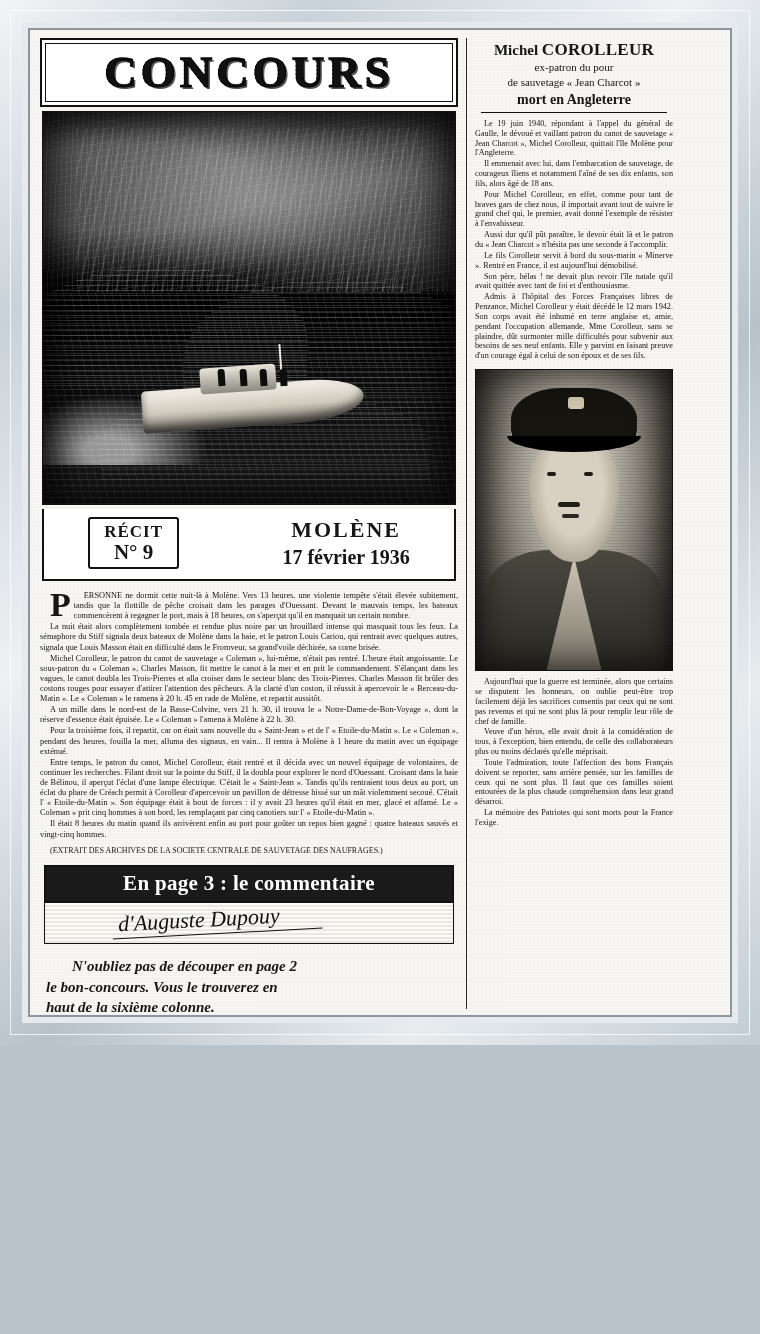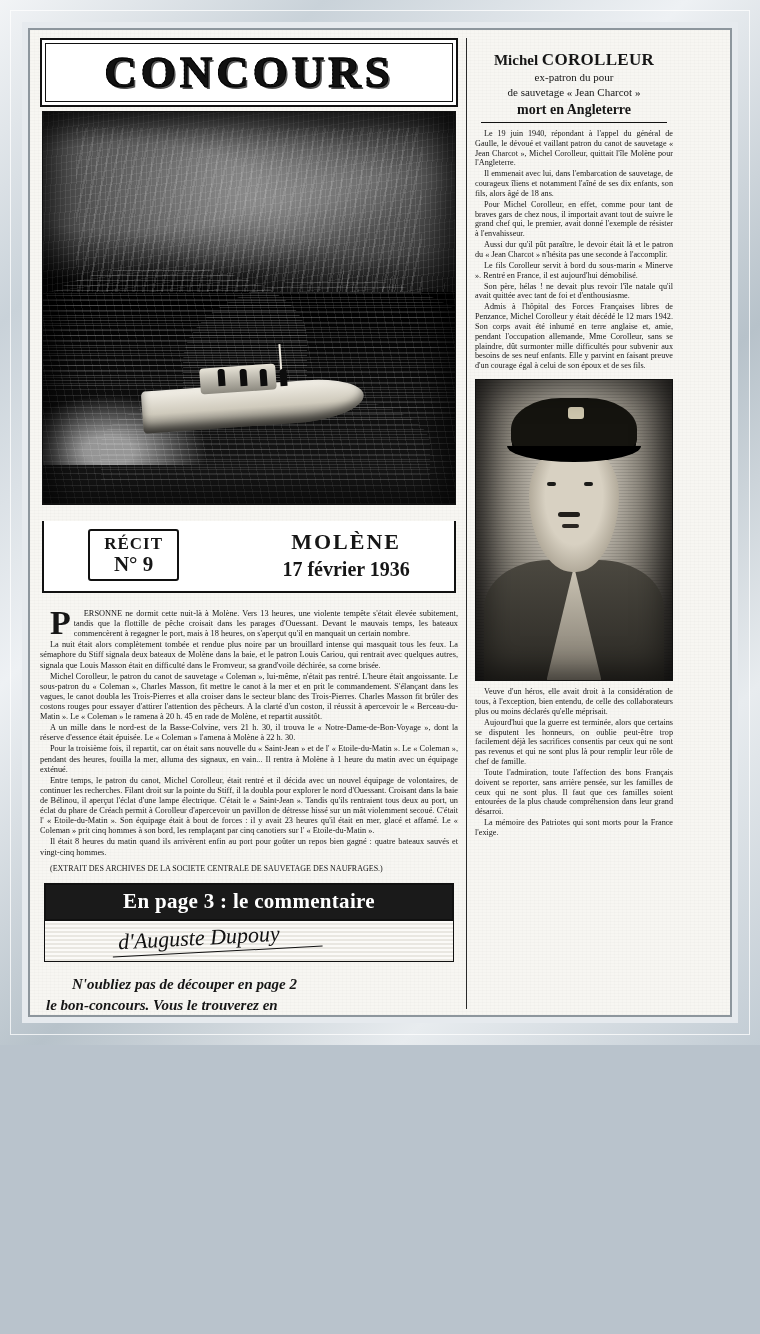--- a/index.html
+++ b/index.html
@@ -137,21 +137,21 @@
       repeating-linear-gradient(100deg,rgba(255,255,255,.18) 0 1px,rgba(0,0,0,0) 1px 6px);
     clip-path:polygon(0% 100%,12% 52%,26% 70%,38% 28%,52% 60%,68% 34%,82% 64%,100% 40%,100% 100%);
   }
   .vign{
     position:absolute;inset:0;box-shadow:inset 0 0 36px 10px rgba(0,0,0,.85);
   }
 
   
   .recit-band{
     display:flex;align-items:center;justify-content:space-around;gap:27px;
-    border:2px solid #111;border-top:none;margin:16px 2px;padding:8px 6px 10px 6px;
+    border:2px solid #111;border-top:none;margin:4px 2px;padding:8px 6px 10px 6px;
     background:#fff;
   }
   .recit-box{
     border:2px solid #111;border-radius:3px;padding:4px 14px;text-align:center;
     font-weight:bold;line-height:1.05;
   }
   .recit-box .l1{font-size:17px;letter-spacing:1px;}
   .recit-box .l2{font-size:21px;}
   .placedate{text-align:center;font-weight:bold;}
   .placedate .l1{font-size:22px;letter-spacing:2px;}
@@ -187,21 +187,21 @@
   .sig:after{
     content:"";position:absolute;left:-6px;bottom:-2px;width:210px;height:1px;background:#111;
   }
   .footnote{
     margin:12px 6px 0 6px;font-weight:bold;font-style:italic;font-size:15px;line-height:1.35;
   }
   .footnote .ind{display:block;text-indent:26px;}
 
   
   .rc-title{
-    text-align:center;font-weight:bold;font-size:15px;line-height:1.2;margin-top:12px;
+    text-align:center;font-weight:bold;font-size:15px;line-height:1.2;margin-top:2px;
   }
   .rc-title .big{font-size:17px;letter-spacing:.3px;}
   .rc-sub{text-align:center;font-size:11px;line-height:1.25;margin-top:1px;}
   .rc-sub2{text-align:center;font-weight:bold;font-size:14px;margin-top:2px;}
   .rule{border-top:1px solid #111;margin:4px 6px 6px 6px;}
   .rc-text{font-size:8.2px;line-height:1.2;text-align:justify;hyphens:auto;}
   .rc-text p{margin:0 0 1px 0;text-indent:9px;}
   .portrait{
     margin:8px 0 6px 0;height:300px;border:1px solid #111;position:relative;overflow:hidden;
     background:#55524c;
@@ -345,22 +345,22 @@
         <div class="p-eye r"></div>
         <div class="p-tash"></div>
         <div class="p-mouth"></div>
         <div class="p-cap"></div>
         <div class="p-peak"></div>
         <div class="p-badge"></div>
         <div class="p-vig"></div>
       </div>
 
       <div class="rc-text">
+        <p>Aujourd'hui que la guerre est terminée, alors que certains se disputent les honneurs, on oublie peut-être trop facilement déjà les sacrifices consentis par ceux qui ne sont pas revenus et qui ne sont plus là pour remplir leur rôle de chef de famille.</p>
         <p>Veuve d'un héros, elle avait droit à la considération de tous, à l'exception, bien entendu, de celle des collaborateurs plus ou moins déclarés qu'elle méprisait.</p>
-        <p>Aujourd'hui que la guerre est terminée, alors que certains se disputent les honneurs, on oublie peut-être trop facilement déjà les sacrifices consentis par ceux qui ne sont pas revenus et qui ne sont plus là pour remplir leur rôle de chef de famille.</p>
         <p>Toute l'admiration, toute l'affection des bons Français doivent se reporter, sans arrière pensée, sur les familles de ceux qui ne sont plus. Il faut que ces familles soient entourées de la plus chaude compréhension dans leur grand désarroi.</p>
         <p>La mémoire des Patriotes qui sont morts pour la France l'exige.</p>
       </div>
     </div>
 
   </div>
 </div>
 </div>
 </div>
 

